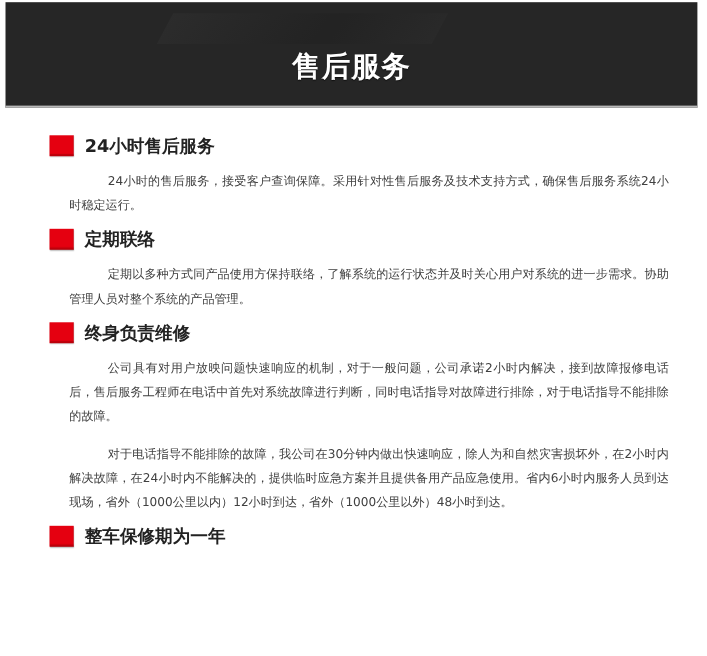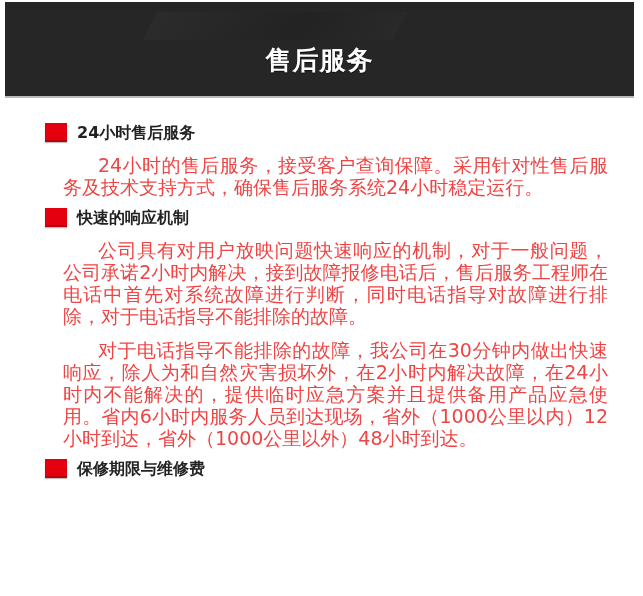--- a/index.html
+++ b/index.html
@@ -69,23 +69,23 @@
   }
   .heading {
     font-size: 16px;
     line-height: 18px;
     font-weight: bold;
     color: #222222;
     margin: 0;
   }
   .para {
     margin: 12px 35px 4px 63px;
-    font-size: 19px;
+    font-size: 11px;
     line-height: 22px;
-    color: #ef4444;
+    color: #404040;
     text-indent: 35px;
     text-align: justify;
   }
 </style>
 </head>
 <body>
 
 <div class="banner">
   <div class="watermark"></div>
   <div class="banner-title">售后服务</div>
@@ -94,30 +94,37 @@
 <div class="content">
 
   <div class="section">
     <div class="heading-row">
       <span class="bullet"></span>
       <h2 class="heading">24小时售后服务</h2>
     </div>
     <p class="para">24小时的售后服务，接受客户查询保障。采用针对性售后服务及技术支持方式，确保售后服务系统24小时稳定运行。</p>
   </div>
 
+  <div class="section">
+    <div class="heading-row">
+      <span class="bullet"></span>
+      <h2 class="heading">定期联络</h2>
+    </div>
+    <p class="para">定期以多种方式同产品使用方保持联络，了解系统的运行状态并及时关心用户对系统的进一步需求。协助管理人员对整个系统的产品管理。</p>
+  </div>
 
   <div class="section">
     <div class="heading-row">
       <span class="bullet"></span>
-      <h2 class="heading">快速的响应机制</h2>
+      <h2 class="heading">终身负责维修</h2>
     </div>
     <p class="para">公司具有对用户放映问题快速响应的机制，对于一般问题，公司承诺2小时内解决，接到故障报修电话后，售后服务工程师在电话中首先对系统故障进行判断，同时电话指导对故障进行排除，对于电话指导不能排除的故障。</p>
     <p class="para">对于电话指导不能排除的故障，我公司在30分钟内做出快速响应，除人为和自然灾害损坏外，在2小时内解决故障，在24小时内不能解决的，提供临时应急方案并且提供备用产品应急使用。省内6小时内服务人员到达现场，省外（1000公里以内）12小时到达，省外（1000公里以外）48小时到达。</p>
   </div>
 
   <div class="section">
     <div class="heading-row">
       <span class="bullet"></span>
-      <h2 class="heading">保修期限与维修费</h2>
+      <h2 class="heading">整车保修期为一年</h2>
     </div>
   </div>
 
 </div>
 
 </body></html>

